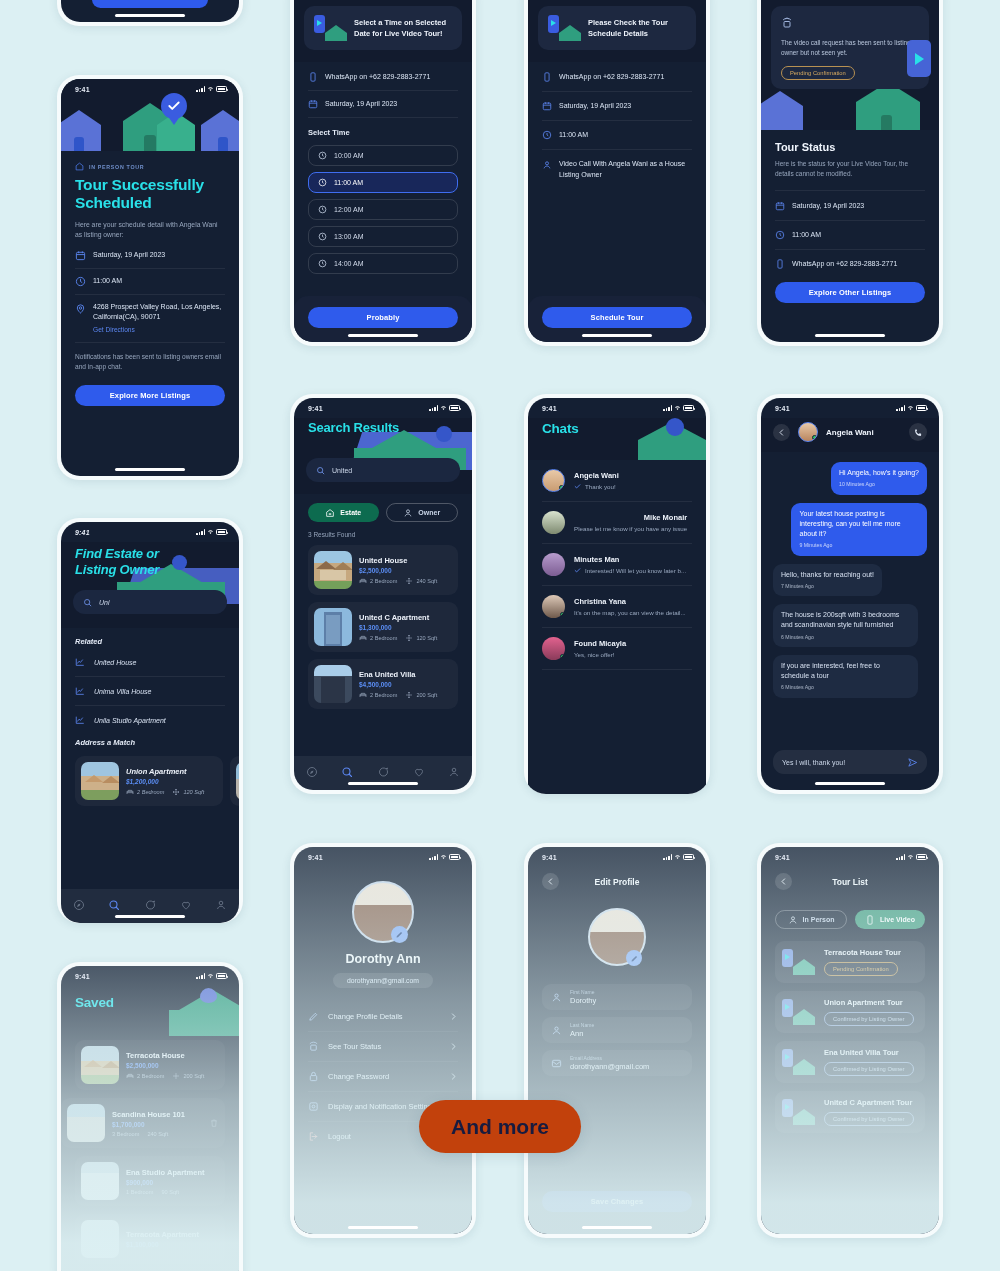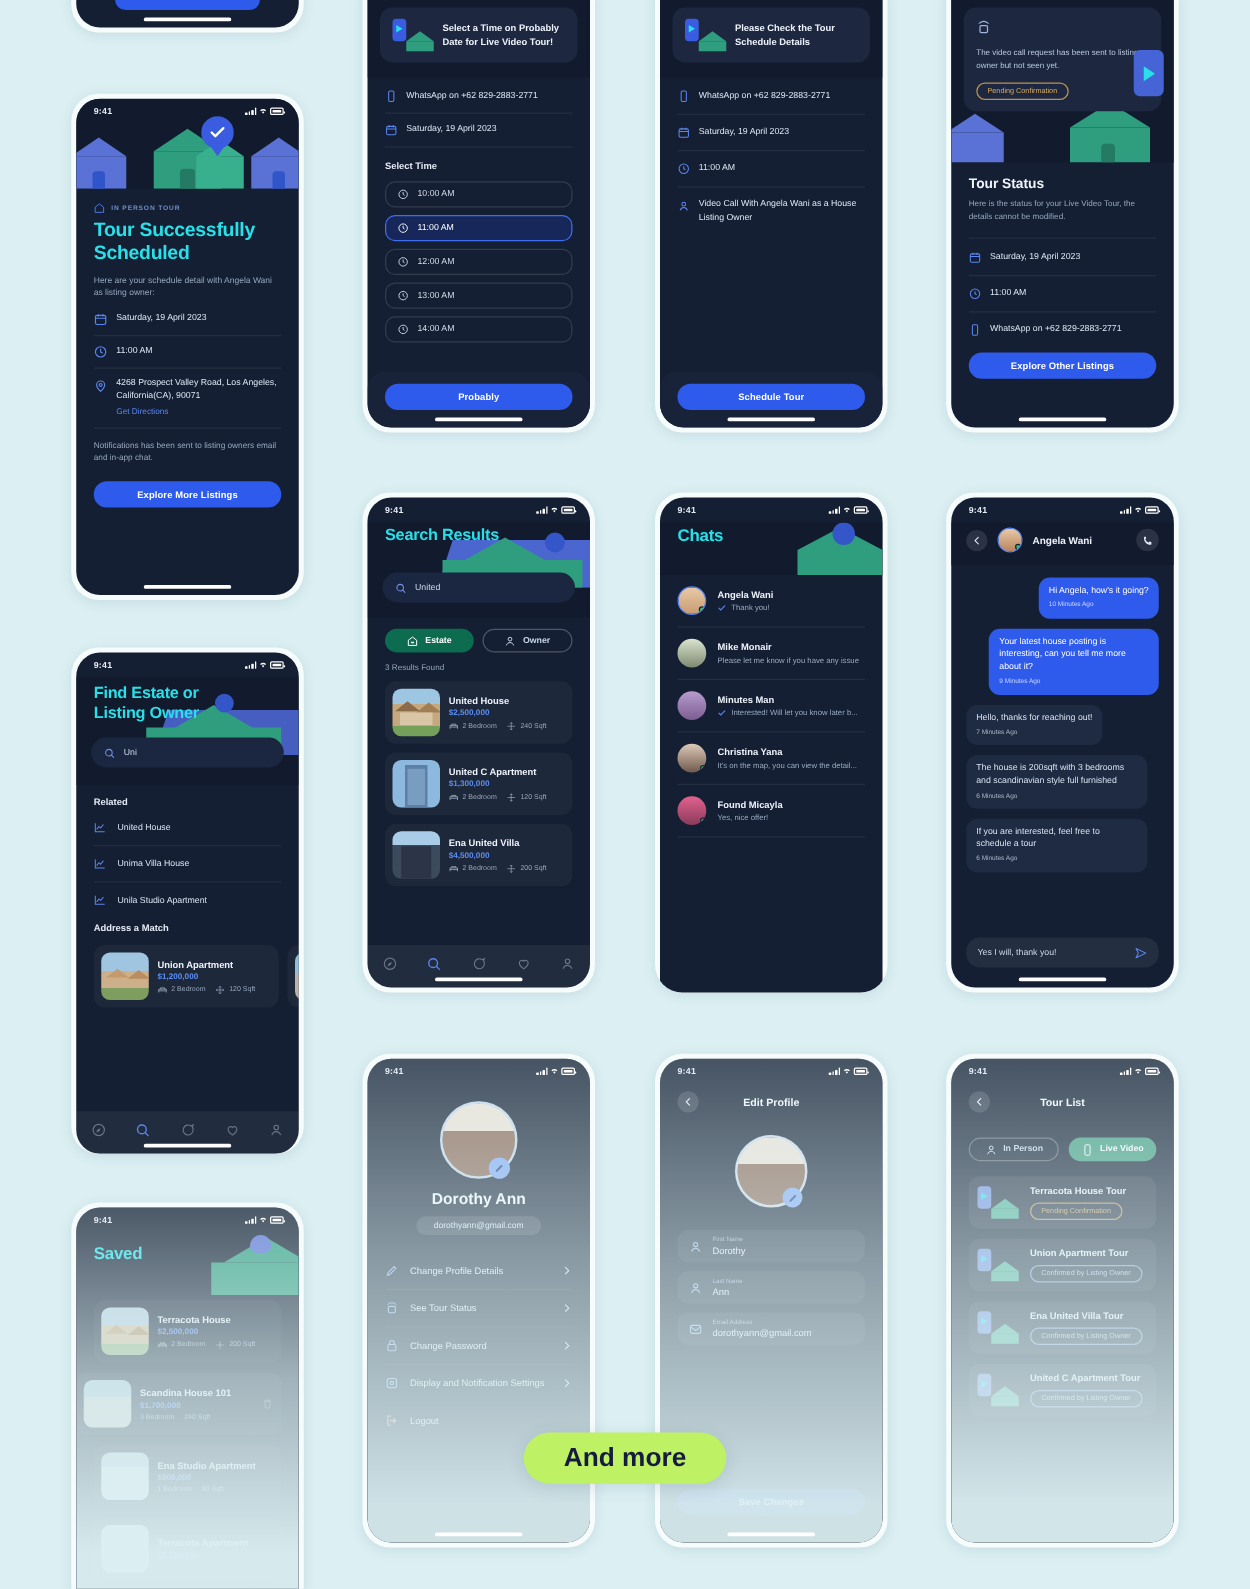--- a/index.html
+++ b/index.html
@@ -116,22 +116,22 @@
   .dot-on {
     position: absolute; right: 0px; bottom: 1px; width: 5px; height: 5px;
     border-radius: 50%; background: #22c55e; border: 1px solid #16233a;
   }
   .fadeall {
     position: absolute; inset: 0; pointer-events: none;
     background: linear-gradient(to bottom, rgba(220,240,243,.30) 0%, rgba(220,240,243,.72) 45%, rgba(220,240,243,.95) 88%);
   }
 
   .andmore {
-    position: absolute; left: 419px; top: 1146px; width: 162px; height: 41px;
-    background: #bef264; border-radius: 27px; display: flex; align-items: center;
+    position: absolute; left: 419px; top: 1100px; width: 162px; height: 53px;
+    background: #c2410c; border-radius: 27px; display: flex; align-items: center;
     justify-content: center; font-size: 21px; font-weight: bold; color: #171b3f;
     box-shadow: 0 3px 14px rgba(30,70,90,.13); z-index: 50;
   }
 
   .sectlabel { font-size: 7.5px; font-weight: bold; color: #e4ebf7; }
   .toast {
     background: #1d2840; border-radius: 10px; padding: 9px 10px;
     display: flex; gap: 8px; align-items: center;
   }
   .toast .tt { font-size: 7.5px; font-weight: bold; line-height: 1.5; color:#eef3fb; }
@@ -265,21 +265,21 @@
         </div>
         <div class="divider" style="margin:9px 0;"></div>
         <div class="muted" style="font-size:6.6px;line-height:1.55;">Notifications has been sent to listing owners email and in-app chat.</div>
         <button class="btn-primary" style="margin-top:13px;">Explore More Listings</button>
       </div>
       <div class="homebar"></div>
     </div>
   </div>
 
   <div class="phone" style="left:57px; top:518px; height:405px;">
-    <div class="screen" style="height:401px;">
+    <div class="screen" style="height:401px;font-style:italic;">
       <div class="statusbar">
         <span>9:41</span>
         <span class="sb-right">
           <span class="sb-bars">
               <i></i>
               <i></i>
               <i></i>
               <i></i>
             </span>
           <svg class="sb-wifi" viewBox="0 0 16 12">
@@ -486,21 +486,21 @@
   <div class="phone" style="left:290px; top:-24px; height:370px;">
     <div class="screen" style="height:362px;">
       <div style="padding:26px 10px 0 10px;background:#121b2e;padding-bottom:12px;">
         <div class="toast">
           <div style="position:relative;width:32px;height:26px;flex:none;">
             <div style="position:absolute;left:0;top:0;width:11px;height:18px;background:#3a5ce0;border-radius:3px;"></div>
             <div style="position:absolute;left:3px;top:5px;width:0;height:0;border-left:5px solid #29e0e8;border-top:3.5px solid transparent;border-bottom:3.5px solid transparent;"></div>
             <div style="position:absolute;left:11px;top:10px;width:0;height:0;border-left:11px solid transparent;border-right:11px solid transparent;border-bottom:8px solid #2f9e7f;"></div>
             <div style="position:absolute;left:11px;top:18px;width:22px;height:8px;background:#2f9e7f;"></div>
           </div>
-          <div class="tt">Select a Time on Probably Date for Live Video Tour!</div>
+          <div class="tt">Select a Time on Selected Date for Live Video Tour!</div>
         </div>
       </div>
 
       <div style="padding:10px 14px 0 14px;">
         <div class="row-ic">
           <svg width="10" height="10" viewBox="0 0 24 24">
               <rect x="7" y="2" width="10" height="20" rx="2.5" fill="none" stroke="#5b86f0" stroke-width="2"></rect>
             </svg>
           <span class="t">WhatsApp on +62 829-2883-2771</span>
         </div>
@@ -865,21 +865,21 @@
             <div style="display:flex;gap:4px;align-items:center;margin-top:3px;">
               <svg width="7" height="7" viewBox="0 0 24 24">
                   <path d="M20 6L9 17l-5-5" stroke="#5b86f0" stroke-width="3" fill="none" stroke-linecap="round"></path>
                 </svg>
               <span style="font-size:6.2px;color:#9aa9c0;">Thank you!</span>
             </div>
           </div>
         </div>
         <div class="divider"></div>
 
-        <div style="display:flex;gap:9px;align-items:center;padding:9px 0;">
+        <div style="display:flex;gap:9px;align-items:center;padding:9px 0;text-align:right;">
           <div class="avatar" style="width:23px;height:23px;background:linear-gradient(#d9e3cf,#7e8a70);"></div>
           <div>
             <div style="font-size:7.5px;font-weight:bold;color:#eef3fb;">Mike Monair</div>
             <div style="font-size:6.2px;color:#9aa9c0;margin-top:3px;">Please let me know if you have any issue</div>
           </div>
         </div>
         <div class="divider"></div>
 
         <div style="display:flex;gap:9px;align-items:center;padding:9px 0;">
           <div class="avatar" style="width:23px;height:23px;background:linear-gradient(#b79ccd,#7c5d93);"></div>

